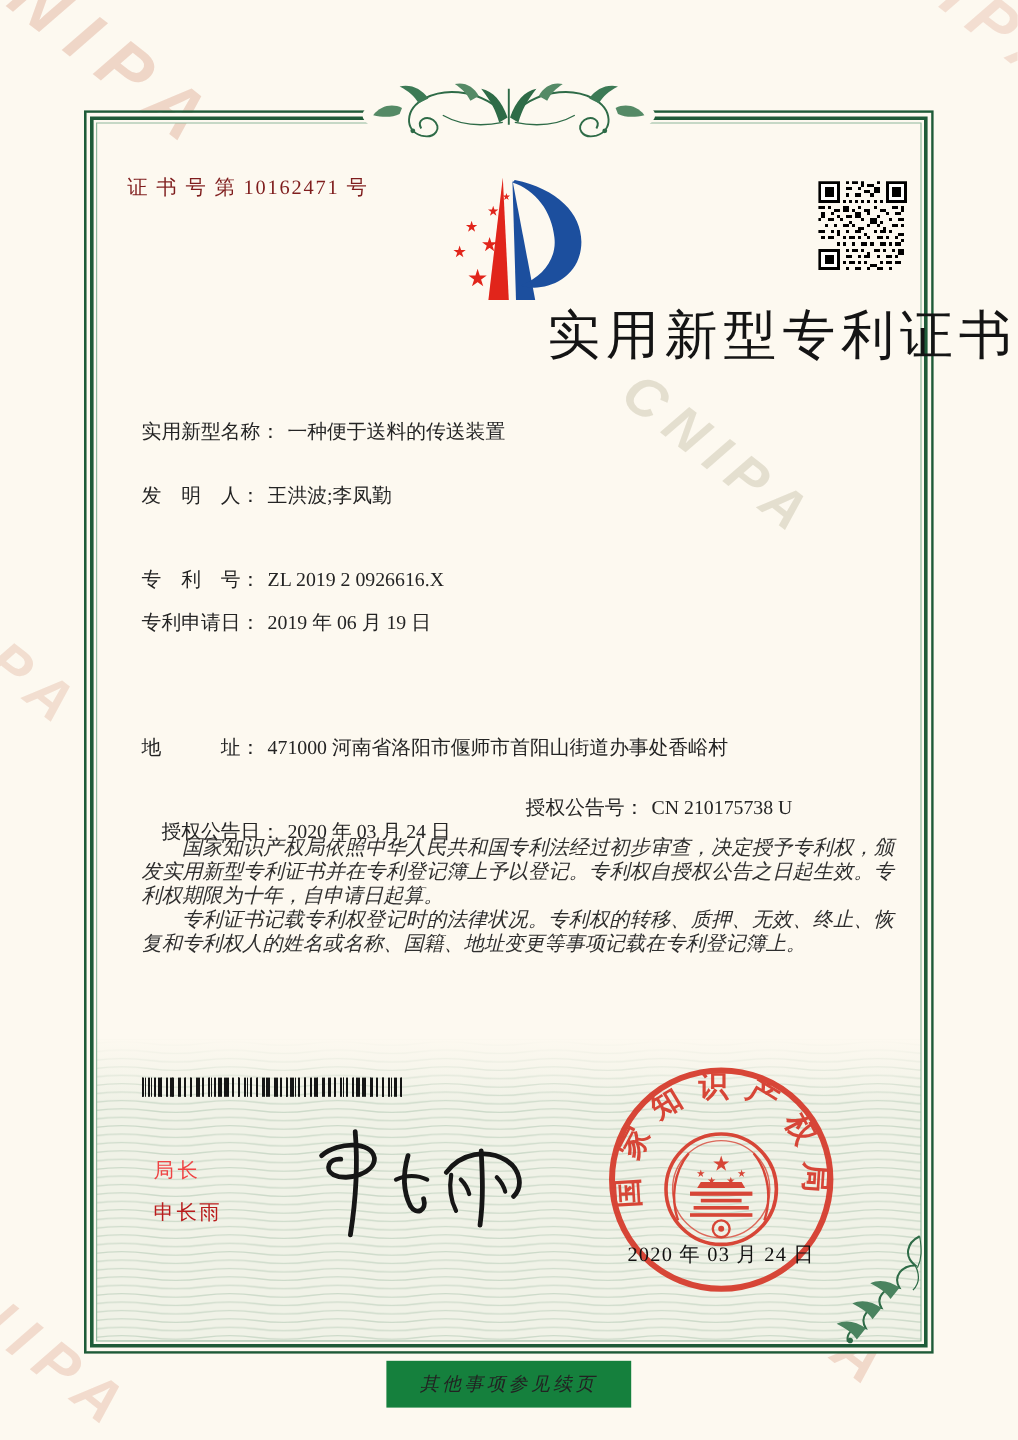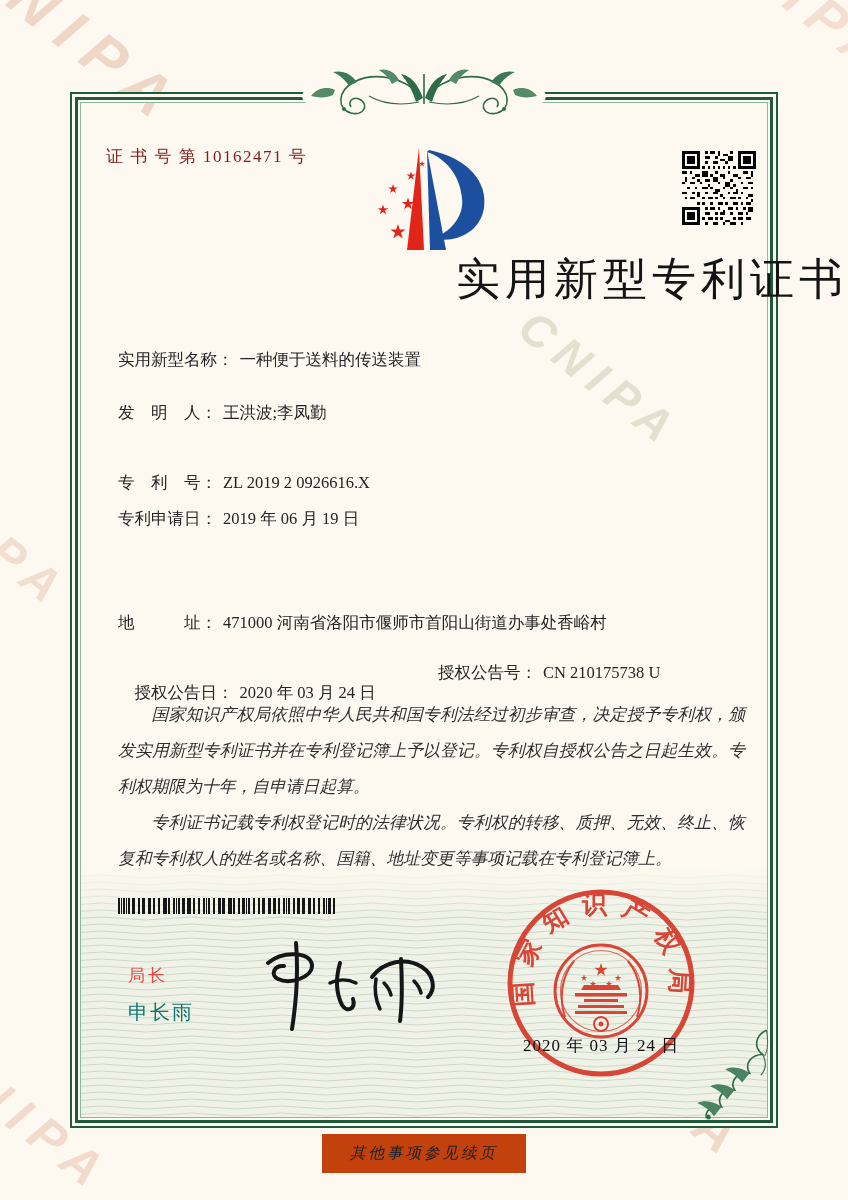--- a/index.html
+++ b/index.html
@@ -77,21 +77,21 @@
   
   .row{position:absolute;left:118px;z-index:5;font-size:16.5px;color:#242424;white-space:pre;}
   .row .val{margin-left:6px;}
   .r1{top:349px;} .r2{top:402px;} .r3{top:472px;} .r4{top:508px;}
   .r5{top:560px;} .r6{top:612px;} .r7{top:662px;}
   .pair2{position:absolute;left:320px;top:0;white-space:pre;}
 
   
   .legal{
     position:absolute;left:118px;top:697px;width:627px;z-index:5;
-    font-size:16.8px;line-height:36px;color:#2e2e2e;
+    font-size:16.8px;line-height:20px;color:#2e2e2e;
     font-style:italic;text-align:justify;
   }
   .legal p{text-indent:2em;}
 
   
   .barcode{
     position:absolute;left:118px;top:898px;width:218px;height:16px;z-index:5;
     background:
       repeating-linear-gradient(90deg,#151515 0 2px,rgba(0,0,0,0) 2px 5px),
       repeating-linear-gradient(90deg,#151515 0 1px,rgba(0,0,0,0) 1px 8px),
@@ -100,40 +100,40 @@
 
   
   .signer-title{
     position:absolute;left:128px;top:964px;z-index:5;
     font-family:"Liberation Sans","DejaVu Sans",sans-serif;
     font-size:17px;letter-spacing:3px;color:#ef4444;
   }
   .signer-name{
     position:absolute;left:128px;top:999px;z-index:5;
     font-family:"Liberation Sans","DejaVu Sans",sans-serif;
-    font-size:20px;letter-spacing:2px;color:#0f766e;
+    font-size:17px;letter-spacing:2px;color:#b91c1c;
   }
   .signature{position:absolute;left:238px;top:933px;z-index:6;}
 
   
   .seal{position:absolute;left:506px;top:888px;width:190px;height:190px;z-index:6;}
   .seal svg{opacity:.93;}
   .seal-date{
     position:absolute;left:506px;top:1034px;width:190px;text-align:center;z-index:7;
     font-size:17px;color:#111;letter-spacing:1px;white-space:nowrap;
   }
 
   
   .page-num{
     position:absolute;left:0;top:1091px;width:100%;text-align:center;z-index:5;
     font-size:15px;letter-spacing:2px;color:#222;
   }
   .cont-note{
     position:absolute;left:50%;top:1134px;transform:translateX(-50%);z-index:5;
-    background:#c2410c;padding:9px 28px;
+    background:#15803d;padding:9px 28px;
     font-size:15.5px;font-style:italic;letter-spacing:3px;color:#222;
   }
 </style>
 </head>
 <body>
 
 <div class="page">
 
   <div class="wm wm-tl">CNIPA</div>
   <div class="wm wm-tr">CNIPA</div>

